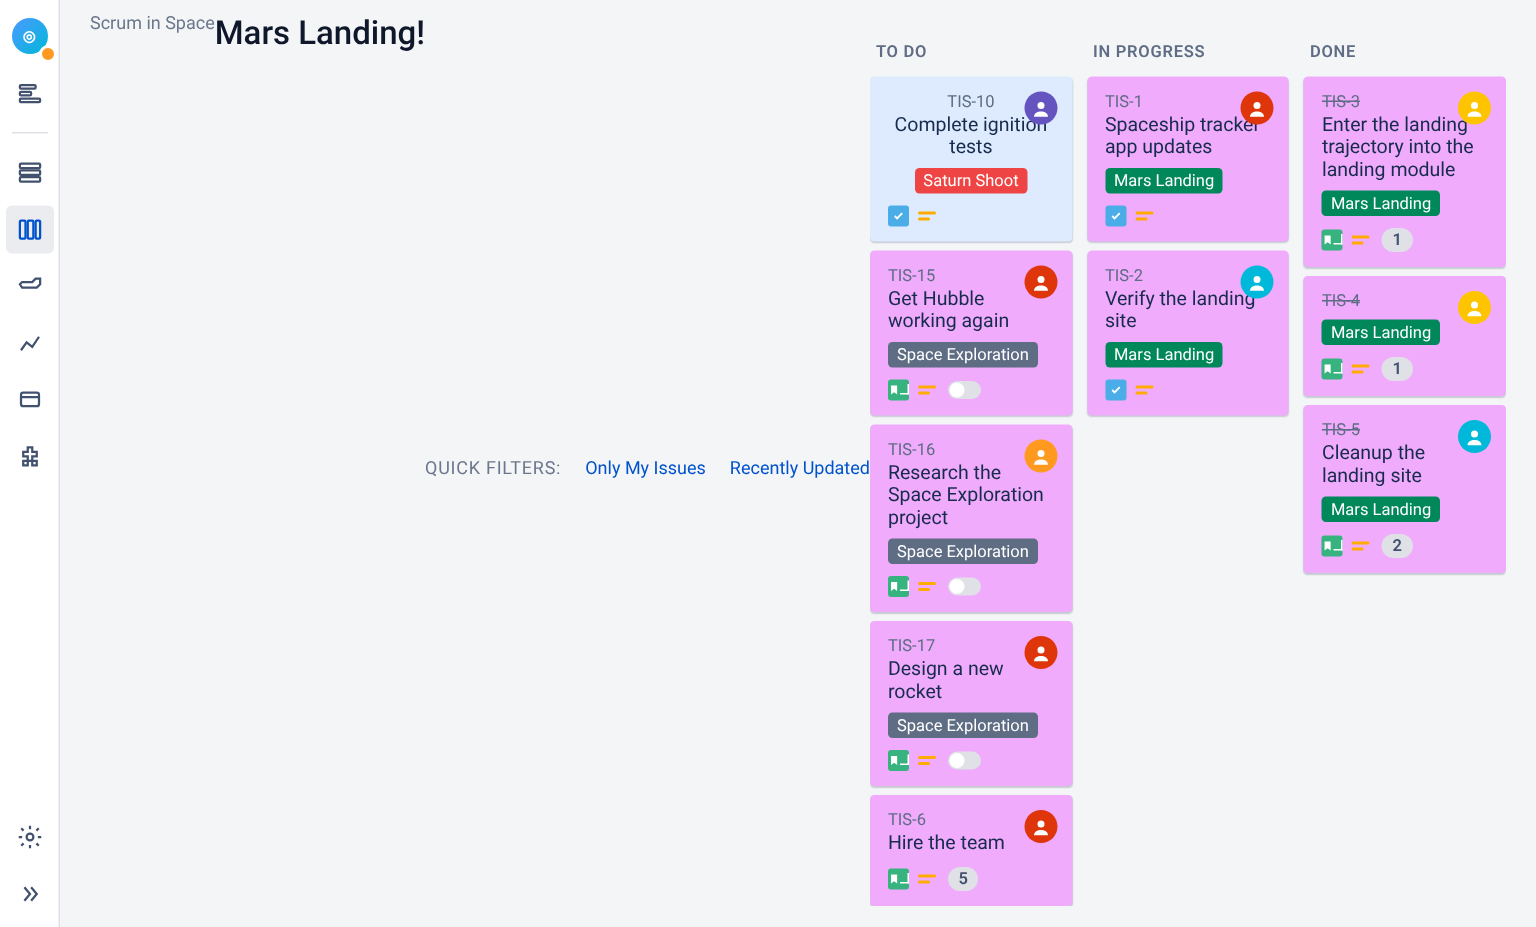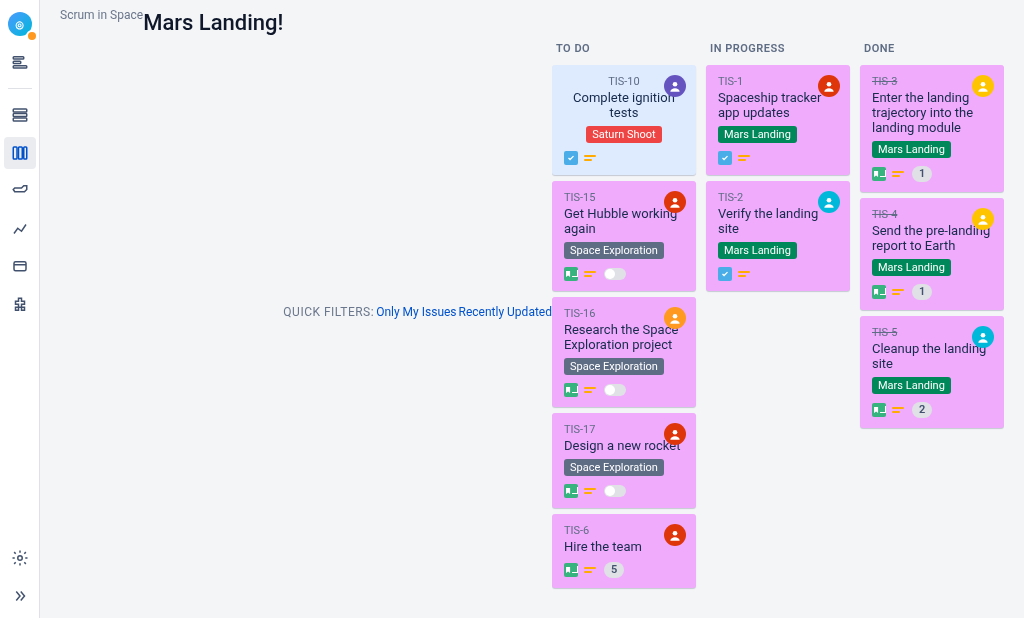--- a/index.html
+++ b/index.html
@@ -9,24 +9,24 @@
   .sidebar-item { width: 32px; height: 32px; display: flex; align-items: center; justify-content: center; border-radius: 4px; color: #42526e; cursor: pointer; }
   .sidebar-item.active { background: #ebecf0; color: #0052cc; }
   .sidebar-item.logo { position: relative; }
   .sidebar-item.logo .circle { width: 24px; height: 24px; border-radius: 50%; background: linear-gradient(135deg,#4c9aff,#00b8d9); position: relative; display:flex;align-items:center;justify-content:center;color:#fff;font-size:10px;font-weight:700;}
   .sidebar-item.logo .badge { position:absolute; bottom:-2px; right:-2px; width:12px; height:12px; border-radius:50%; background:#ff991f; border:2px solid #fff; }
   .sidebar-divider { width: 24px; height: 1px; background: #dfe1e6; margin: 4px 0; }
   .sidebar-spacer { flex: 1; }
   .main { flex: 1; display: flex; flex-direction: row; padding: 8px 20px 14px 20px; overflow: hidden; }
   .breadcrumb { font-size: 12px; color: #6b778c; }
   .page-title { font-size: 22px; font-weight: 500; color: #0f172a; margin-top: 2px; }
-  .filters { display: flex; align-items: center; gap: 2px; margin-top: 12px; font-size: 12px; }
+  .filters { display: flex; align-items: center; gap: 16px; margin-top: 12px; font-size: 12px; }
   .filters-label { color: #6b778c; letter-spacing: .5px; }
   .filter-link { color: #0052cc; cursor: pointer; }
-  .board { display: flex; gap: 10px; margin-top: 28px; flex: 1; overflow: hidden; }
+  .board { display: flex; gap: 10px; margin-top: 14px; flex: 1; overflow: hidden; }
   .column { flex: 1; display: flex; flex-direction: column; min-width: 0; }
   .col-header { font-size: 11px; font-weight: 600; color: #5e6c84; letter-spacing: .5px; padding: 6px 4px 10px 4px; }
   .col-body { display: flex; flex-direction: column; gap: 6px; }
   .card { background: #f0abfc; border-radius: 3px; box-shadow: 0 1px 1px rgba(9,30,66,.2); padding: 10px 12px; position: relative; font-size: 13px; }
   .card.highlighted { background: #deebff; text-align: center; }
   .card-key { font-size: 11px; color: #5e6c84; }
   .card-key.strike { text-decoration: line-through; }
   .card-title { font-size: 13px; color: #172b4d; margin-top: 2px; }
   .label { display: inline-block; font-size: 11px; color: #fff; border-radius: 3px; padding: 2px 6px; margin-top: 6px; }
   .label.orange { background: #ef4444; }
@@ -278,21 +278,21 @@
                   <div class="bar"></div>
                   <div class="bar"></div>
                 </span>
                 <span class="badge-count">1</span>
               </div></div>
             <div class="card"><div class="avatar av-yellow">
                 <svg viewBox="0 0 24 24">
                   <circle cx="12" cy="9" r="4" fill="#fff"></circle>
                   <path d="M4 22c0-4 4-6 8-6s8 2 8 6" fill="#fff"></path>
                 </svg>
-              </div><div class="card-key strike">TIS-4</div><div class="card-title">Send the pre-landing report to Earth</div><span class="label green">Mars Landing</span><div class="card-meta">
+              </div><div class="card-key strike">TIS-4</div><span class="label green">Mars Landing</span><div class="card-meta">
                 <span class="type-icon type-story">
                   <svg viewBox="0 0 16 16">
                     <path d="M4 2h8v12l-4-3-4 3z" fill="#fff"></path>
                   </svg>
                 </span>
                 <span class="prio-icon">
                   <div class="bar"></div>
                   <div class="bar"></div>
                 </span>
                 <span class="badge-count">1</span>

